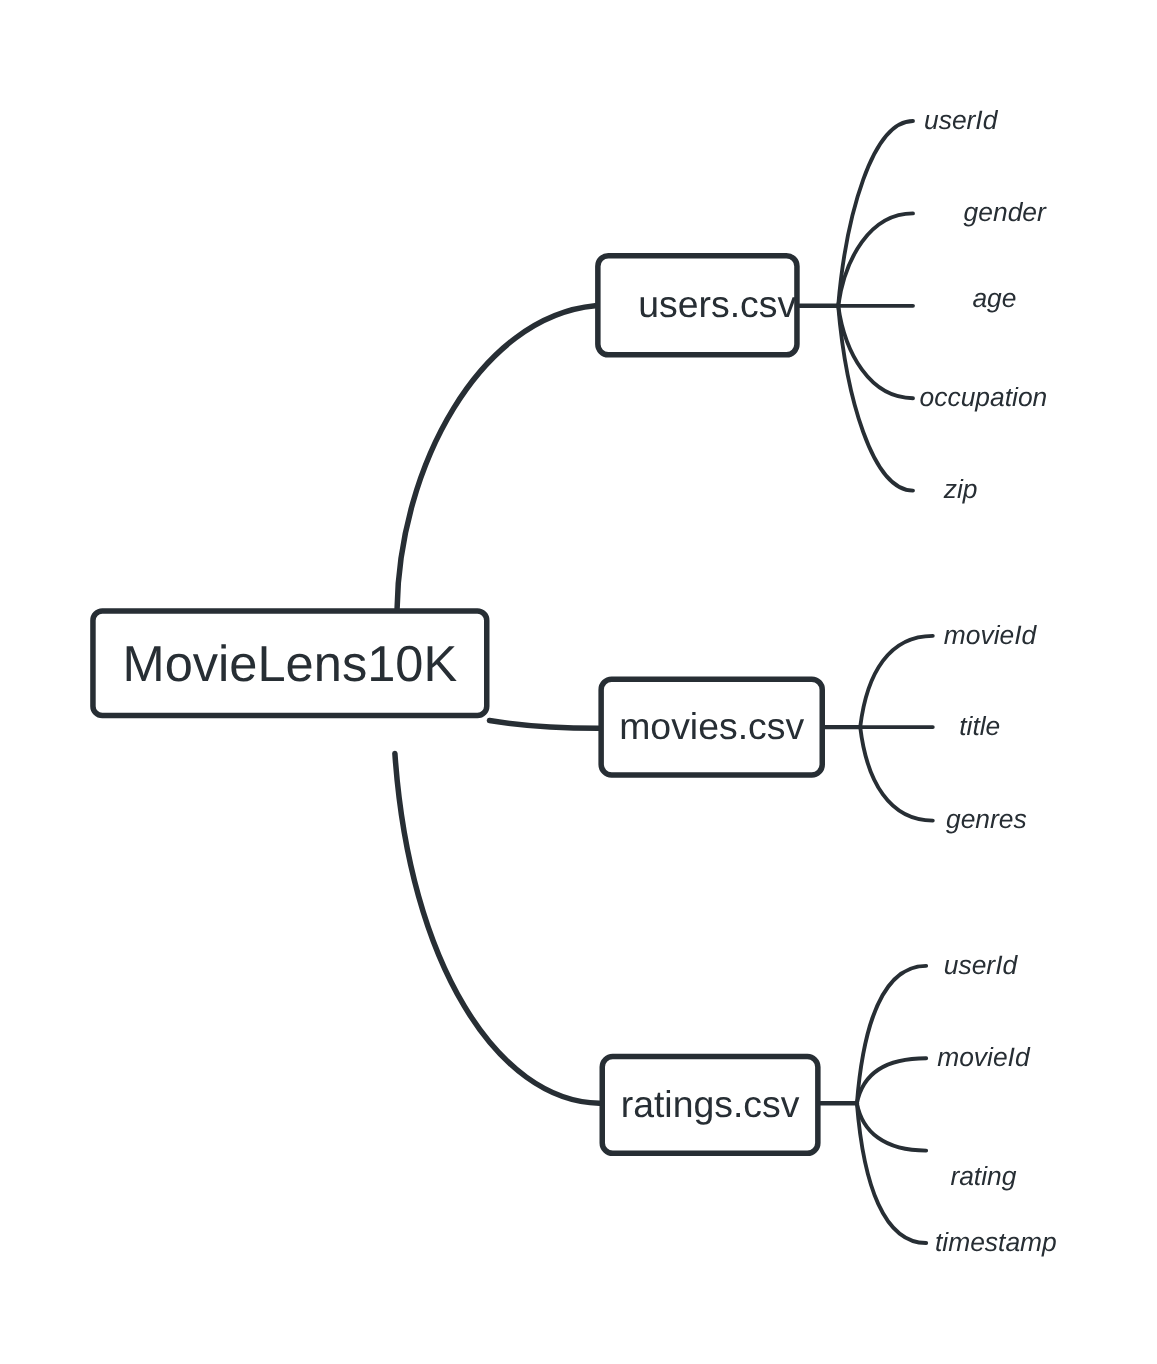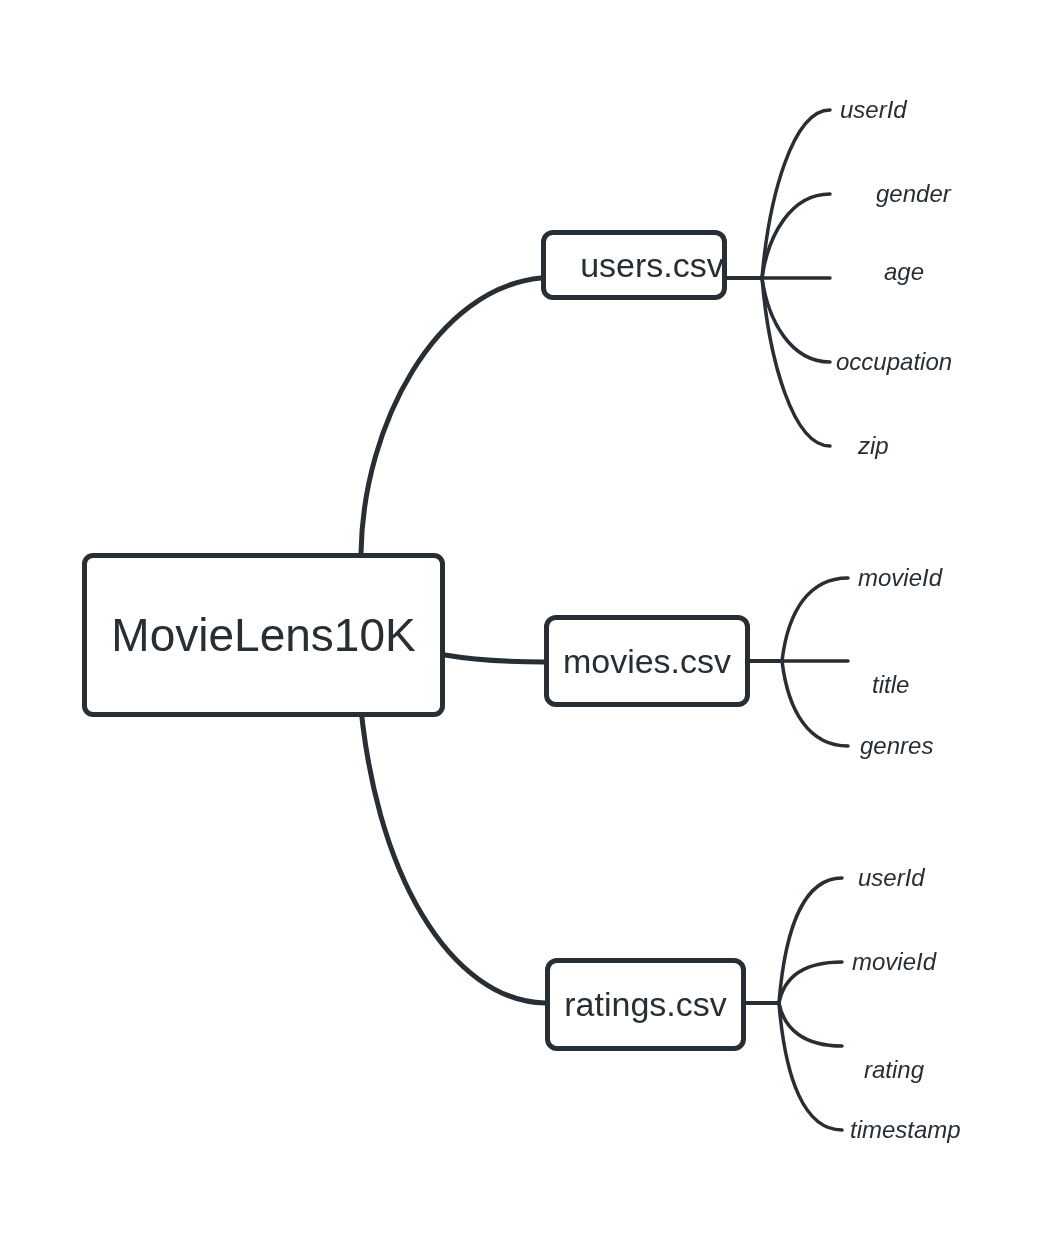--- a/index.html
+++ b/index.html
@@ -36,25 +36,25 @@
     box-sizing: border-box;
     border: 5px solid #272e34;
     border-radius: 12px;
     background: #ffffff;
     display: flex;
     align-items: center;
     justify-content: center;
     white-space: nowrap;
   }
   .node-root {
-    left: 82px; top: 553px; width: 363px; height: 164px;
+    left: 82px; top: 553px; width: 363px; height: 100px;
     border-radius: 11px;
     font-size: 46px;
   }
-  .node-users   { left: 541px; top: 230px; width: 186px; height: 70px; font-size: 34px; padding-left: 36px; }
+  .node-users   { left: 541px; top: 230px; width: 186px; height: 95px; font-size: 34px; padding-left: 36px; }
   .node-movies  { left: 544px; top: 615px; width: 206px; height: 92px; font-size: 34px; }
   .node-ratings { left: 545px; top: 958px; width: 201px; height: 93px; font-size: 34px; }
   .leaf {
     position: absolute;
     transform: translateY(-50%);
     font-size: 24px;
     white-space: nowrap;
     color: #272e34;
     font-style: italic;
   }
@@ -105,21 +105,21 @@
     <span>movies.csv</span>
   </div>
 
   <div class="leaf" style="left:840px; top:110px;">userId</div>
   <div class="leaf" style="left:848px; top:194px;margin-left:28px;">gender</div>
   <div class="leaf" style="left:848px; top:272px;margin-left:36px;">age</div>
   <div class="leaf" style="left:836px; top:362px;">occupation</div>
   <div class="leaf" style="left:858px; top:446px;">zip</div>
 
   <div class="leaf" style="left:858px; top:578px;">movieId</div>
-  <div class="leaf" style="left:872px; top:661px;margin-top:24px;">title</div>
+  <div class="leaf" style="left:872px; top:661px;">title</div>
   <div class="leaf" style="left:860px; top:746px;">genres</div>
 
   <div class="leaf" style="left:858px; top:878px;">userId</div>
   <div class="leaf" style="left:852px; top:962px;">movieId</div>
   <div class="leaf" style="left:864px; top:1046px;margin-top:24px;">rating</div>
   <div class="leaf" style="left:850px; top:1130px;">timestamp</div>
 
 </div>
 
 </body></html>

